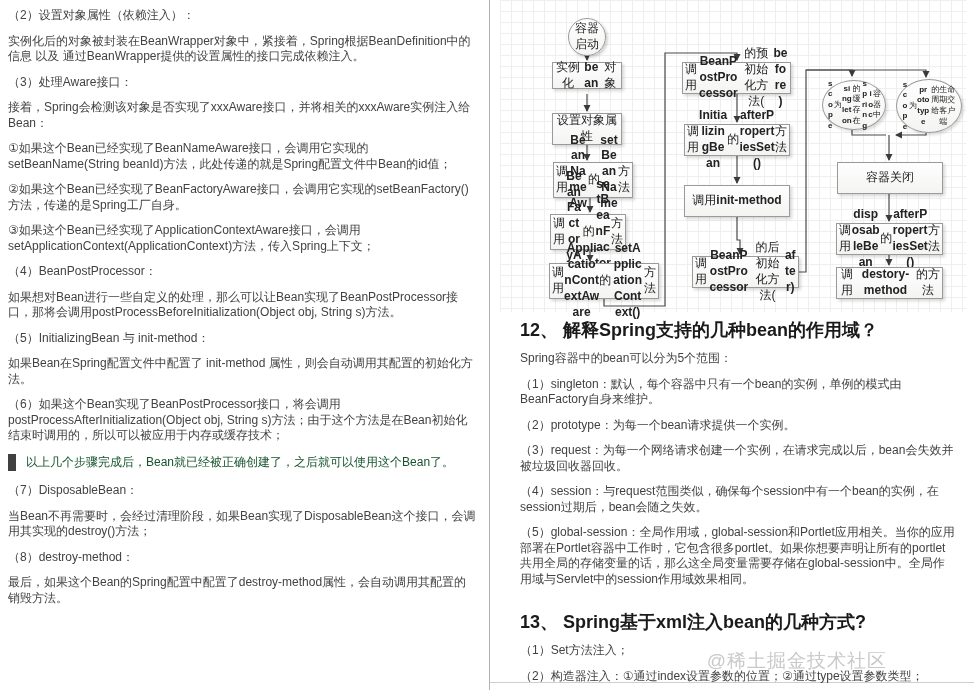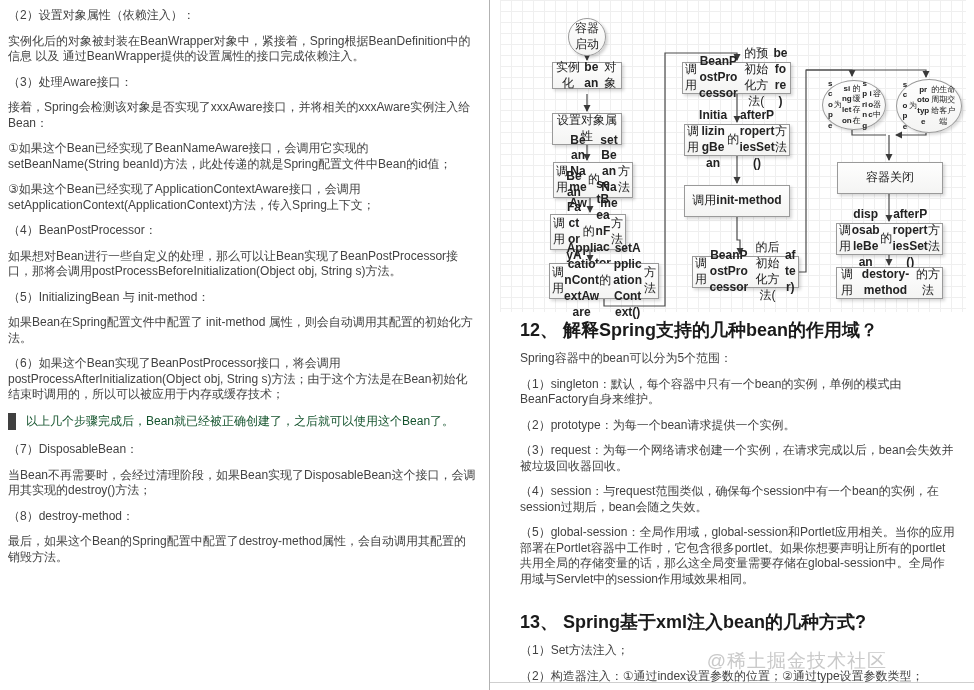--- a/index.html
+++ b/index.html
@@ -56,20 +56,21 @@
 <body>
 
 <div class="page">
 
   <div class="left-col">
     <p class="lab">（2）设置对象属性（依赖注入）：</p>
     <p class="par">实例化后的对象被封装在BeanWrapper对象中，紧接着，Spring根据BeanDefinition中的信息 以及 通过BeanWrapper提供的设置属性的接口完成依赖注入。</p>
     <p class="lab">（3）处理Aware接口：</p>
     <p class="par">接着，Spring会检测该对象是否实现了xxxAware接口，并将相关的xxxAware实例注入给Bean：</p>
     <p class="par">①如果这个Bean已经实现了BeanNameAware接口，会调用它实现的setBeanName(String beanId)方法，此处传递的就是Spring配置文件中Bean的id值；</p>
+    <p class="par">②如果这个Bean已经实现了BeanFactoryAware接口，会调用它实现的setBeanFactory()方法，传递的是Spring工厂自身。</p>
     <p class="par">③如果这个Bean已经实现了ApplicationContextAware接口，会调用setApplicationContext(ApplicationContext)方法，传入Spring上下文；</p>
     <p class="lab">（4）BeanPostProcessor：</p>
     <p class="par">如果想对Bean进行一些自定义的处理，那么可以让Bean实现了BeanPostProcessor接口，那将会调用postProcessBeforeInitialization(Object obj, String s)方法。</p>
     <p class="lab">（5）InitializingBean 与 init-method：</p>
     <p class="par">如果Bean在Spring配置文件中配置了 init-method 属性，则会自动调用其配置的初始化方法。</p>
     <p class="par">（6）如果这个Bean实现了BeanPostProcessor接口，将会调用postProcessAfterInitialization(Object obj, String s)方法；由于这个方法是在Bean初始化结束时调用的，所以可以被应用于内存或缓存技术；</p>
     <div class="quote">以上几个步骤完成后，Bean就已经被正确创建了，之后就可以使用这个Bean了。</div>
     <p class="lab">（7）DisposableBean：</p>
     <p class="par">当Bean不再需要时，会经过清理阶段，如果Bean实现了DisposableBean这个接口，会调用其实现的destroy()方法；</p>
     <p class="lab">（8）destroy-method：</p>

